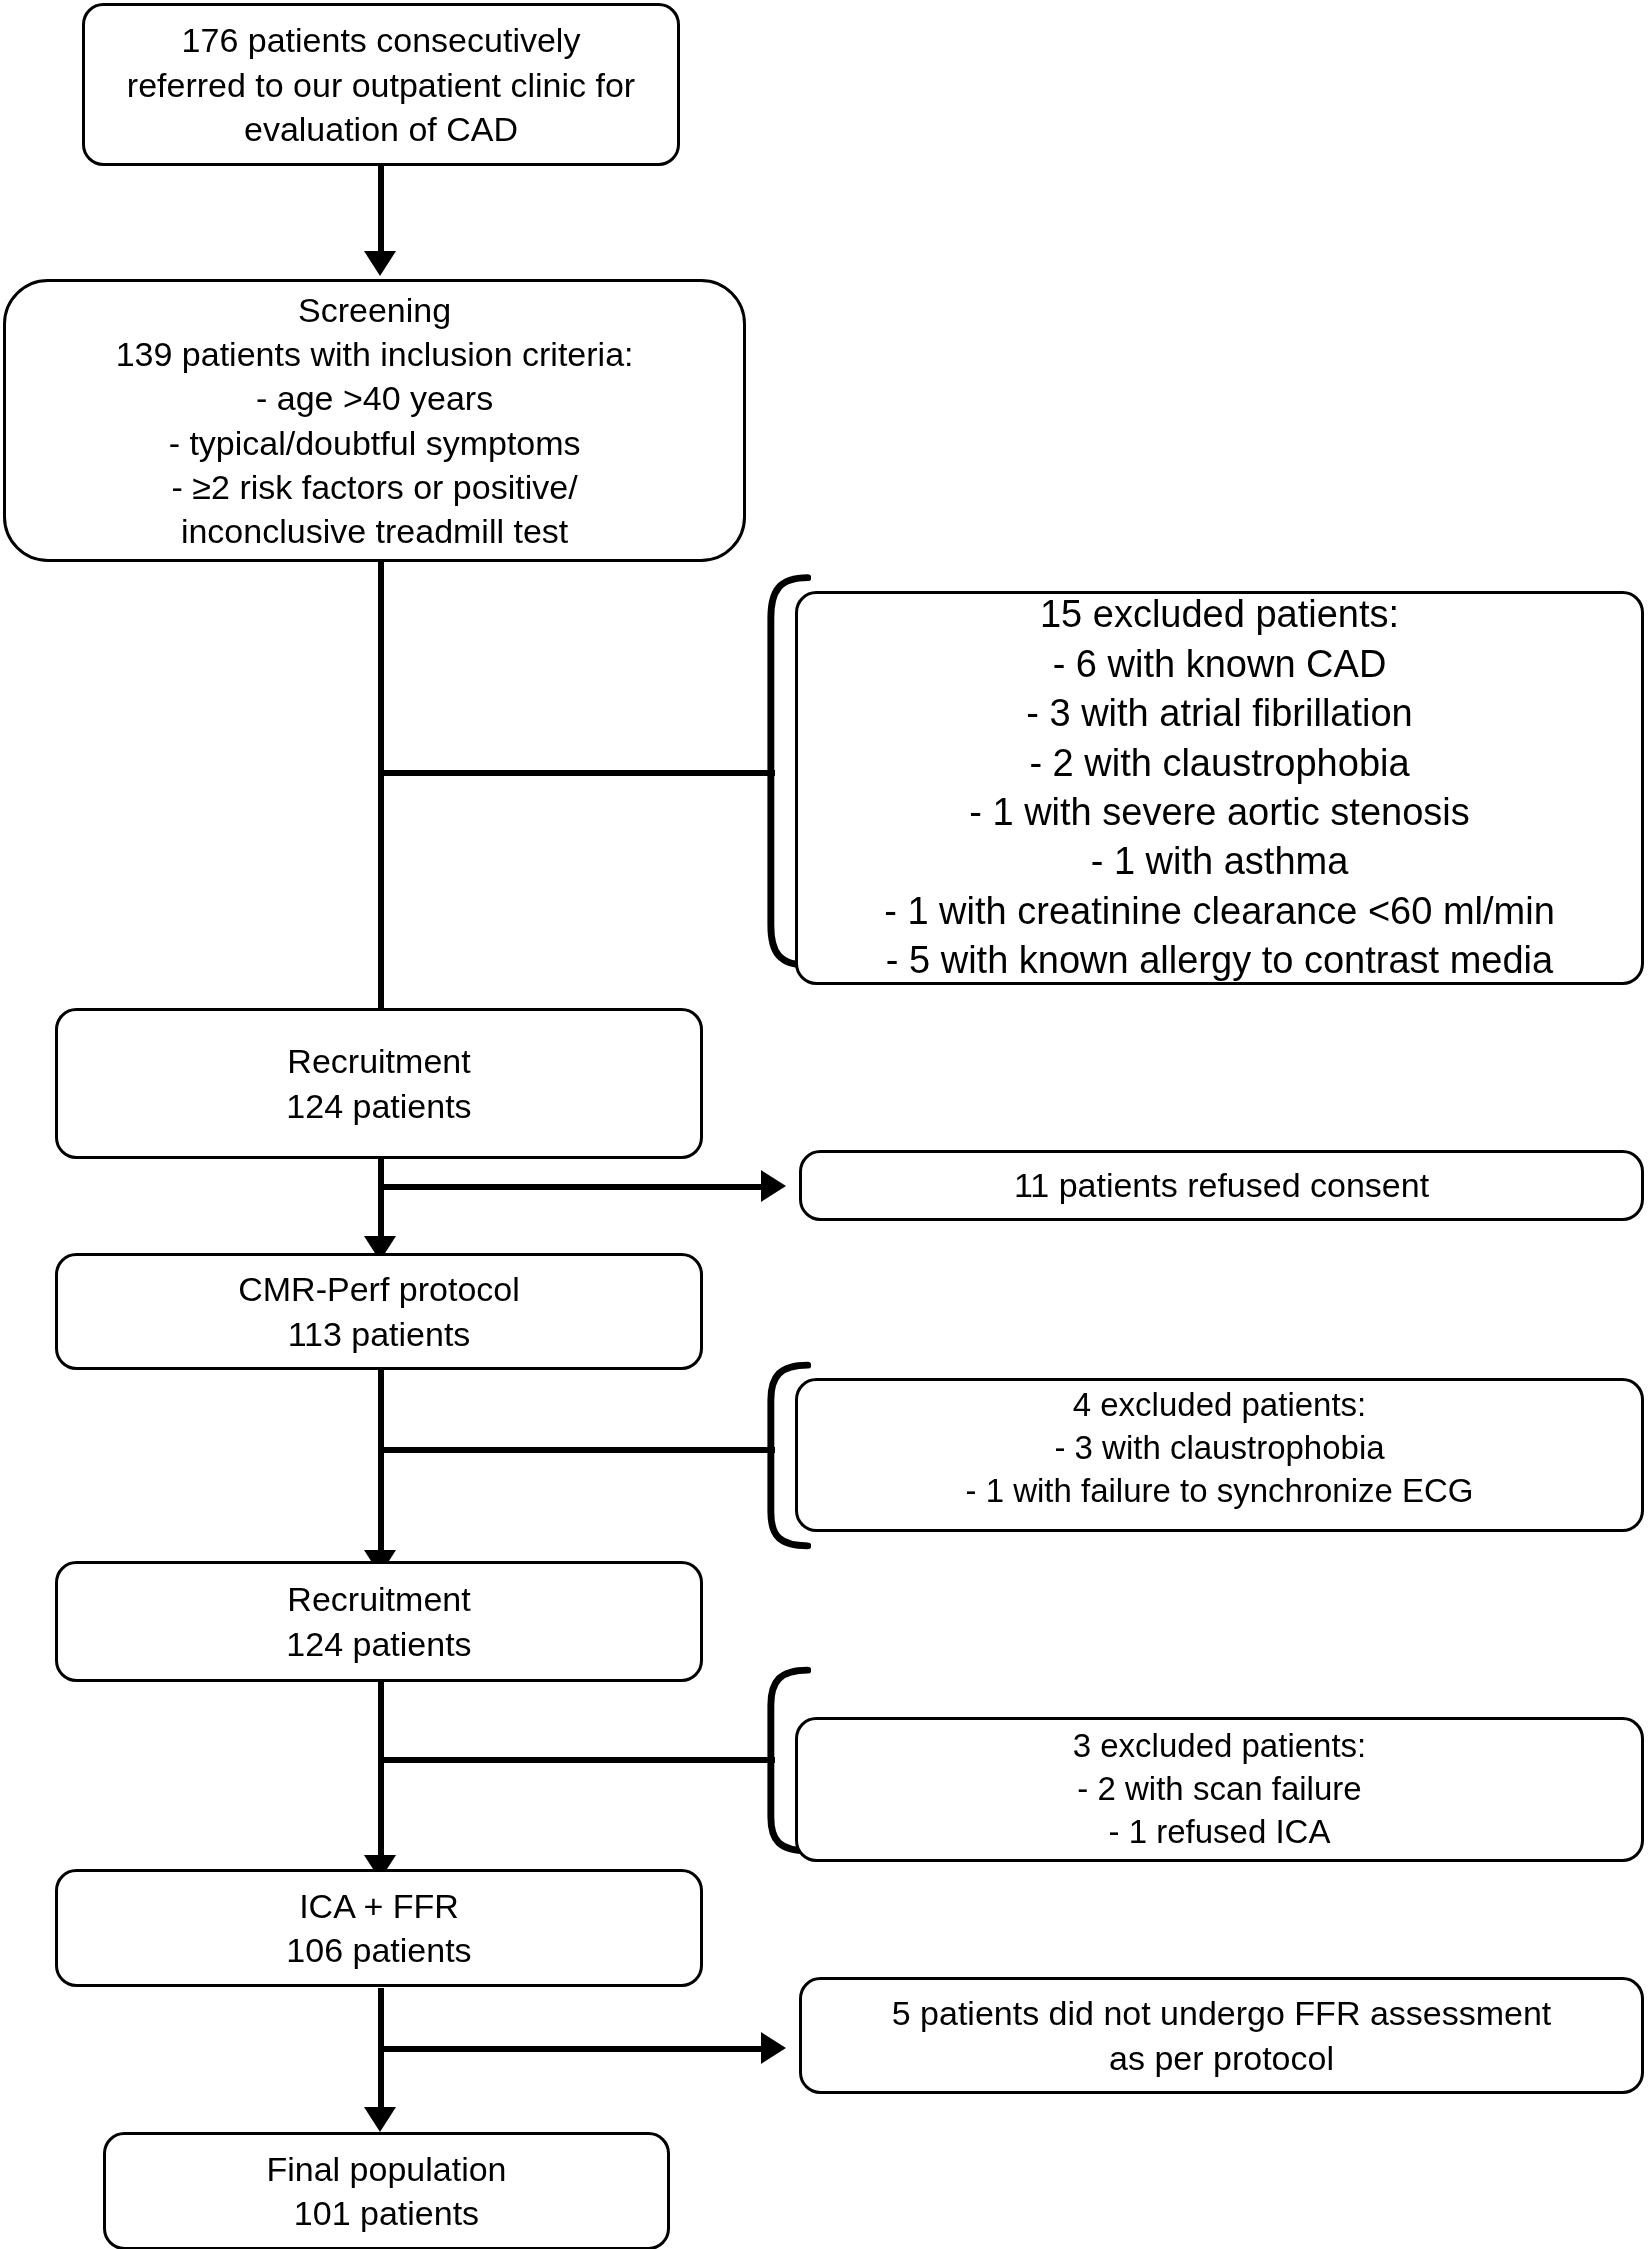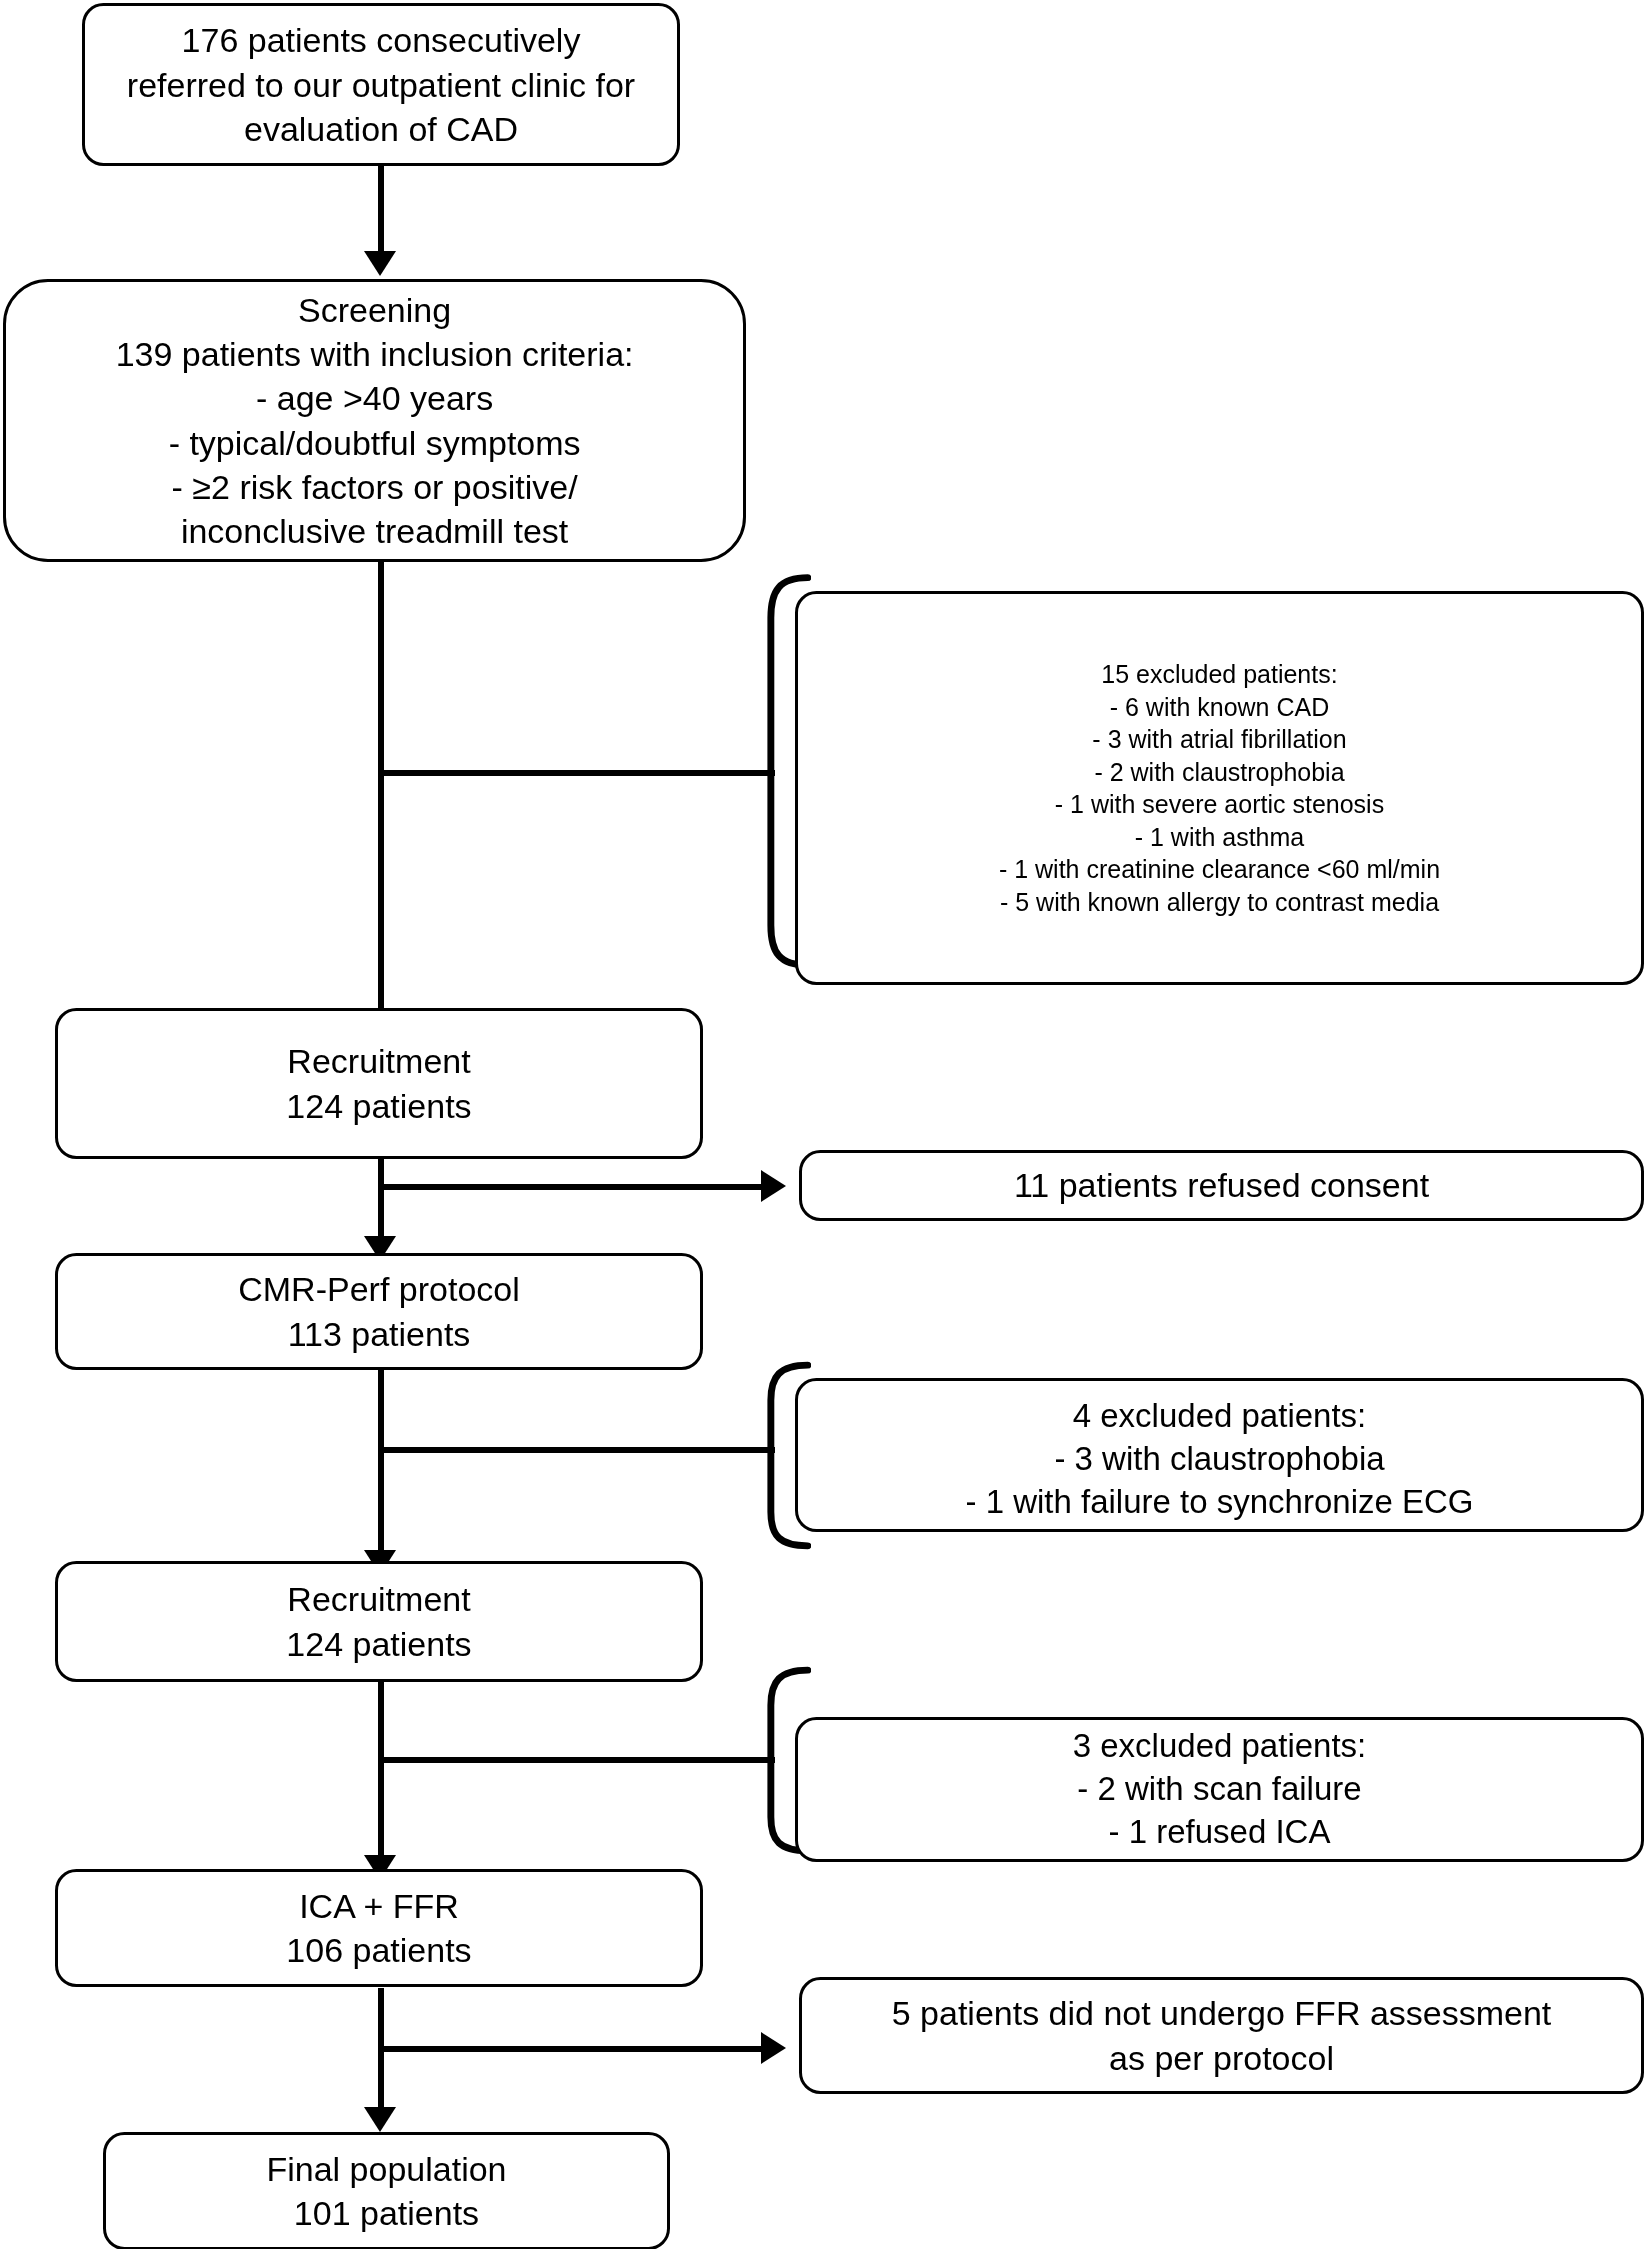--- a/index.html
+++ b/index.html
@@ -18,21 +18,21 @@
     border:3.8px solid #000;
     border-radius:21.4px;
     background:#fff;
     display:flex;
     flex-direction:column;
     align-items:center;
     justify-content:center;
     text-align:center;
     font-size:34px;
     line-height:1.30;
-    padding:5px 14px;
+    padding:16px 14px;
     z-index:3;
   }
   .node.soft{border-radius:45px;text-align:right;}
   .node .ln{display:block;white-space:nowrap;}
 
   .vline{position:absolute;background:#000;width:5.7px;z-index:2;}
   .hline{position:absolute;background:#000;height:5.7px;z-index:2;}
 
   .arrow-down{
     position:absolute;
@@ -80,21 +80,21 @@
   <div class="arrow-down" style="left:364px; top:1022px;"></div>
 
   <div class="hline" style="left:378px; top:770px; width:397px;"></div>
 
   <div class="brace" style="left:742px; top:573px; width:69px; height:397px;">
     <svg width="69" height="397" viewBox="0 0 110 630" fill="none">
       <path d="M105 6 C 60 6 46 26 46 70 L46 560 C46 604 60 624 105 624" stroke="#000" stroke-width="11" fill="none" stroke-linecap="round"></path>
     </svg>
   </div>
 
-  <div class="node" style="left:795px; top:591px; width:849px; height:394px; font-size:25px;">
+  <div class="node" style="left:795px; top:591px; width:849px; height:394px; font-size:38px;">
     <span class="ln">15 excluded patients:</span>
     <span class="ln">- 6 with known CAD</span>
     <span class="ln">- 3 with atrial fibrillation</span>
     <span class="ln">- 2 with claustrophobia</span>
     <span class="ln">- 1 with severe aortic stenosis</span>
     <span class="ln">- 1 with asthma</span>
     <span class="ln">- 1 with creatinine clearance &lt;60 ml/min</span>
     <span class="ln">- 5 with known allergy to contrast media</span>
   </div>
 

